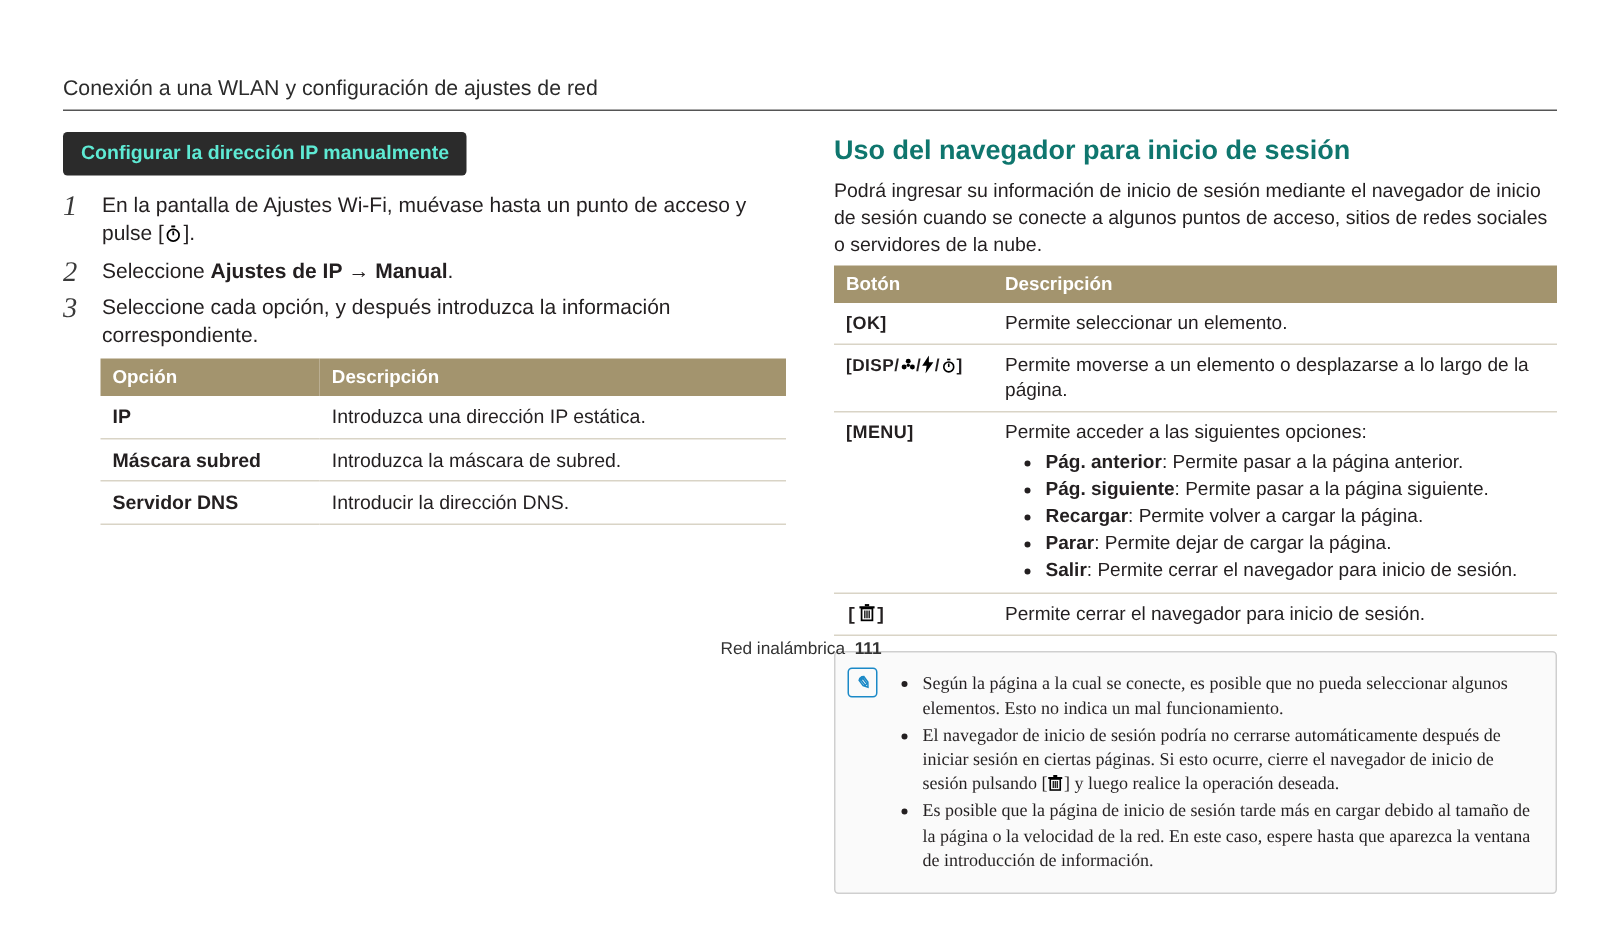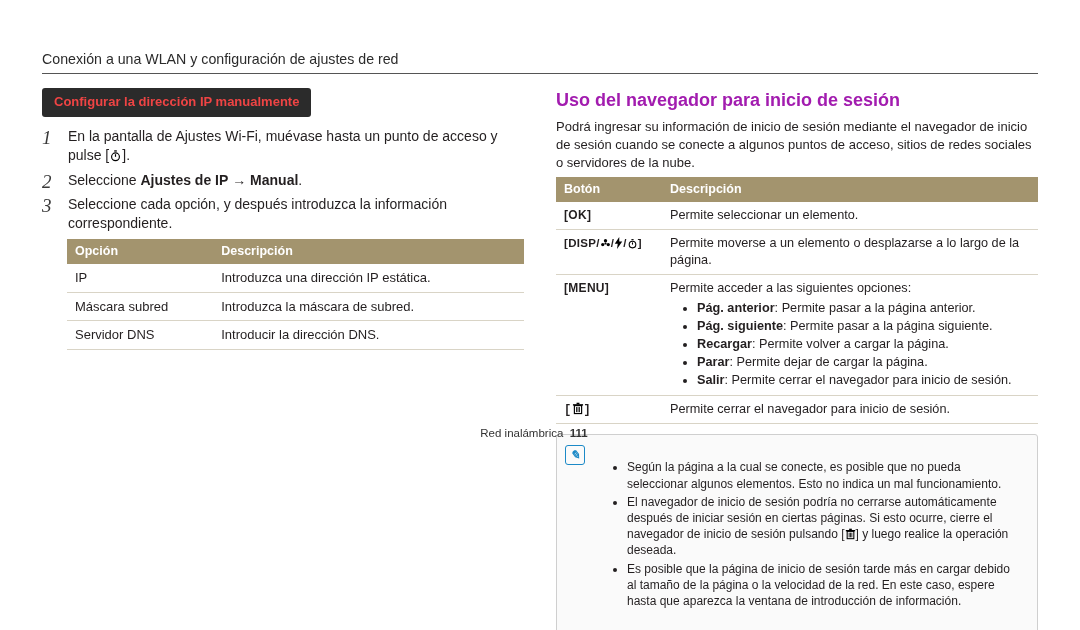--- a/index.html
+++ b/index.html
@@ -34,21 +34,21 @@
     display: flex;
     gap: 32px;
   }
   .col {
     flex: 1 1 0;
     min-width: 0;
   }
   .black-pill {
     display: inline-block;
     background: #2b2b2b;
-    color: #ef4444;
+    color: #5eead4;
     padding: 5px 12px 6px 12px;
     border-radius: 3px;
     font-weight: 600;
     font-size: 13px;
     margin-bottom: 10px;
   }
   ol.steps {
     list-style: none;
     padding: 0;
     margin: 0;
@@ -88,25 +88,25 @@
     border: none;
     font-size: 12.5px;
   }
   table.opt td {
     padding: 5px 8px;
     border-bottom: 1px solid #d9d4c6;
     vertical-align: top;
   }
   table.opt td:first-child {
     width: 32%;
-    font-weight: 400;
+    font-weight: 700;
   }
 
   .sec-heading {
-    color: #a21caf;
+    color: #0f766e;
     font-size: 18px;
     font-weight: 700;
     margin: 0 0 6px 0;
   }
   .intro {
     font-size: 13px;
     margin-bottom: 6px;
   }
   table.btn {
     width: 100%;
@@ -158,22 +158,23 @@
     color: #1b89c7;
     font-weight: 700;
     font-size: 12px;
     display: flex;
     align-items: center;
     justify-content: center;
     margin-top: 2px;
     font-style: italic;
   }
   .note-box ul {
-    margin: 16px;
+    margin: 4px;
     padding-left: 16px;
+    font-family: Liberation Serif, serif;
   }
   .note-box li { margin-bottom: 2px; }
   .footer {
     position: absolute;
     left: 0; right: 12px;
     bottom: 14px;
     text-align: center;
     font-size: 11.5px;
     color: #333;
   }

